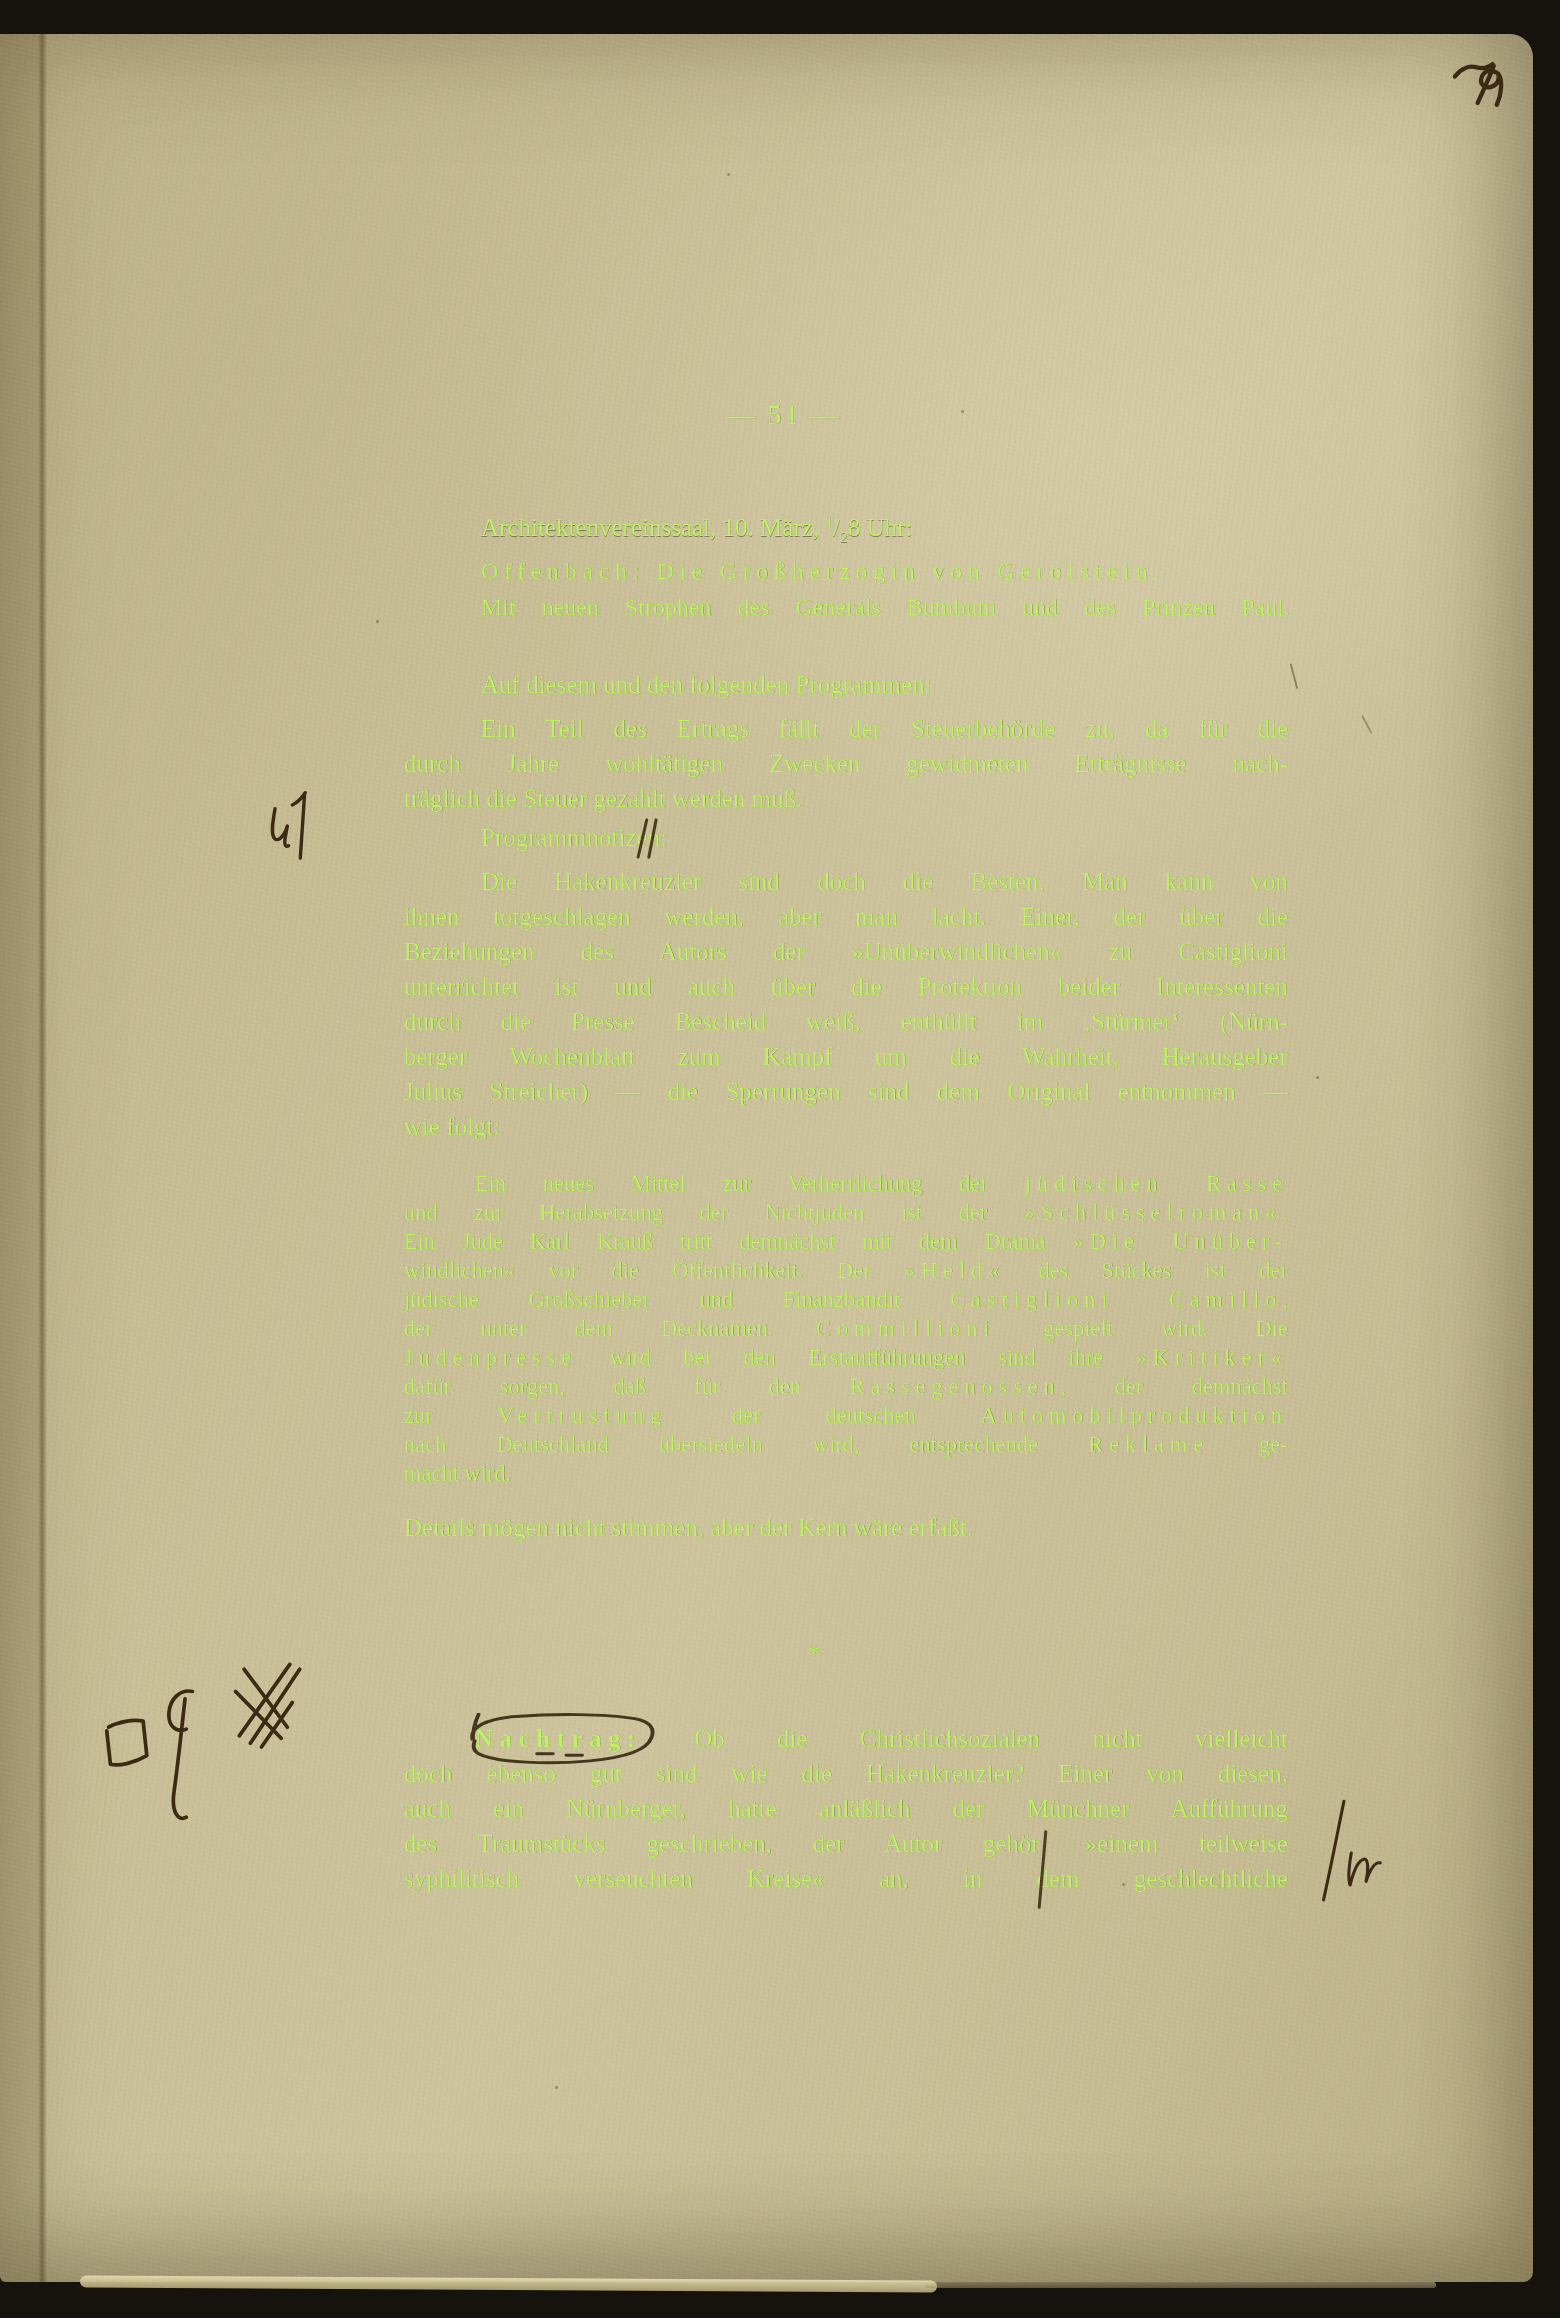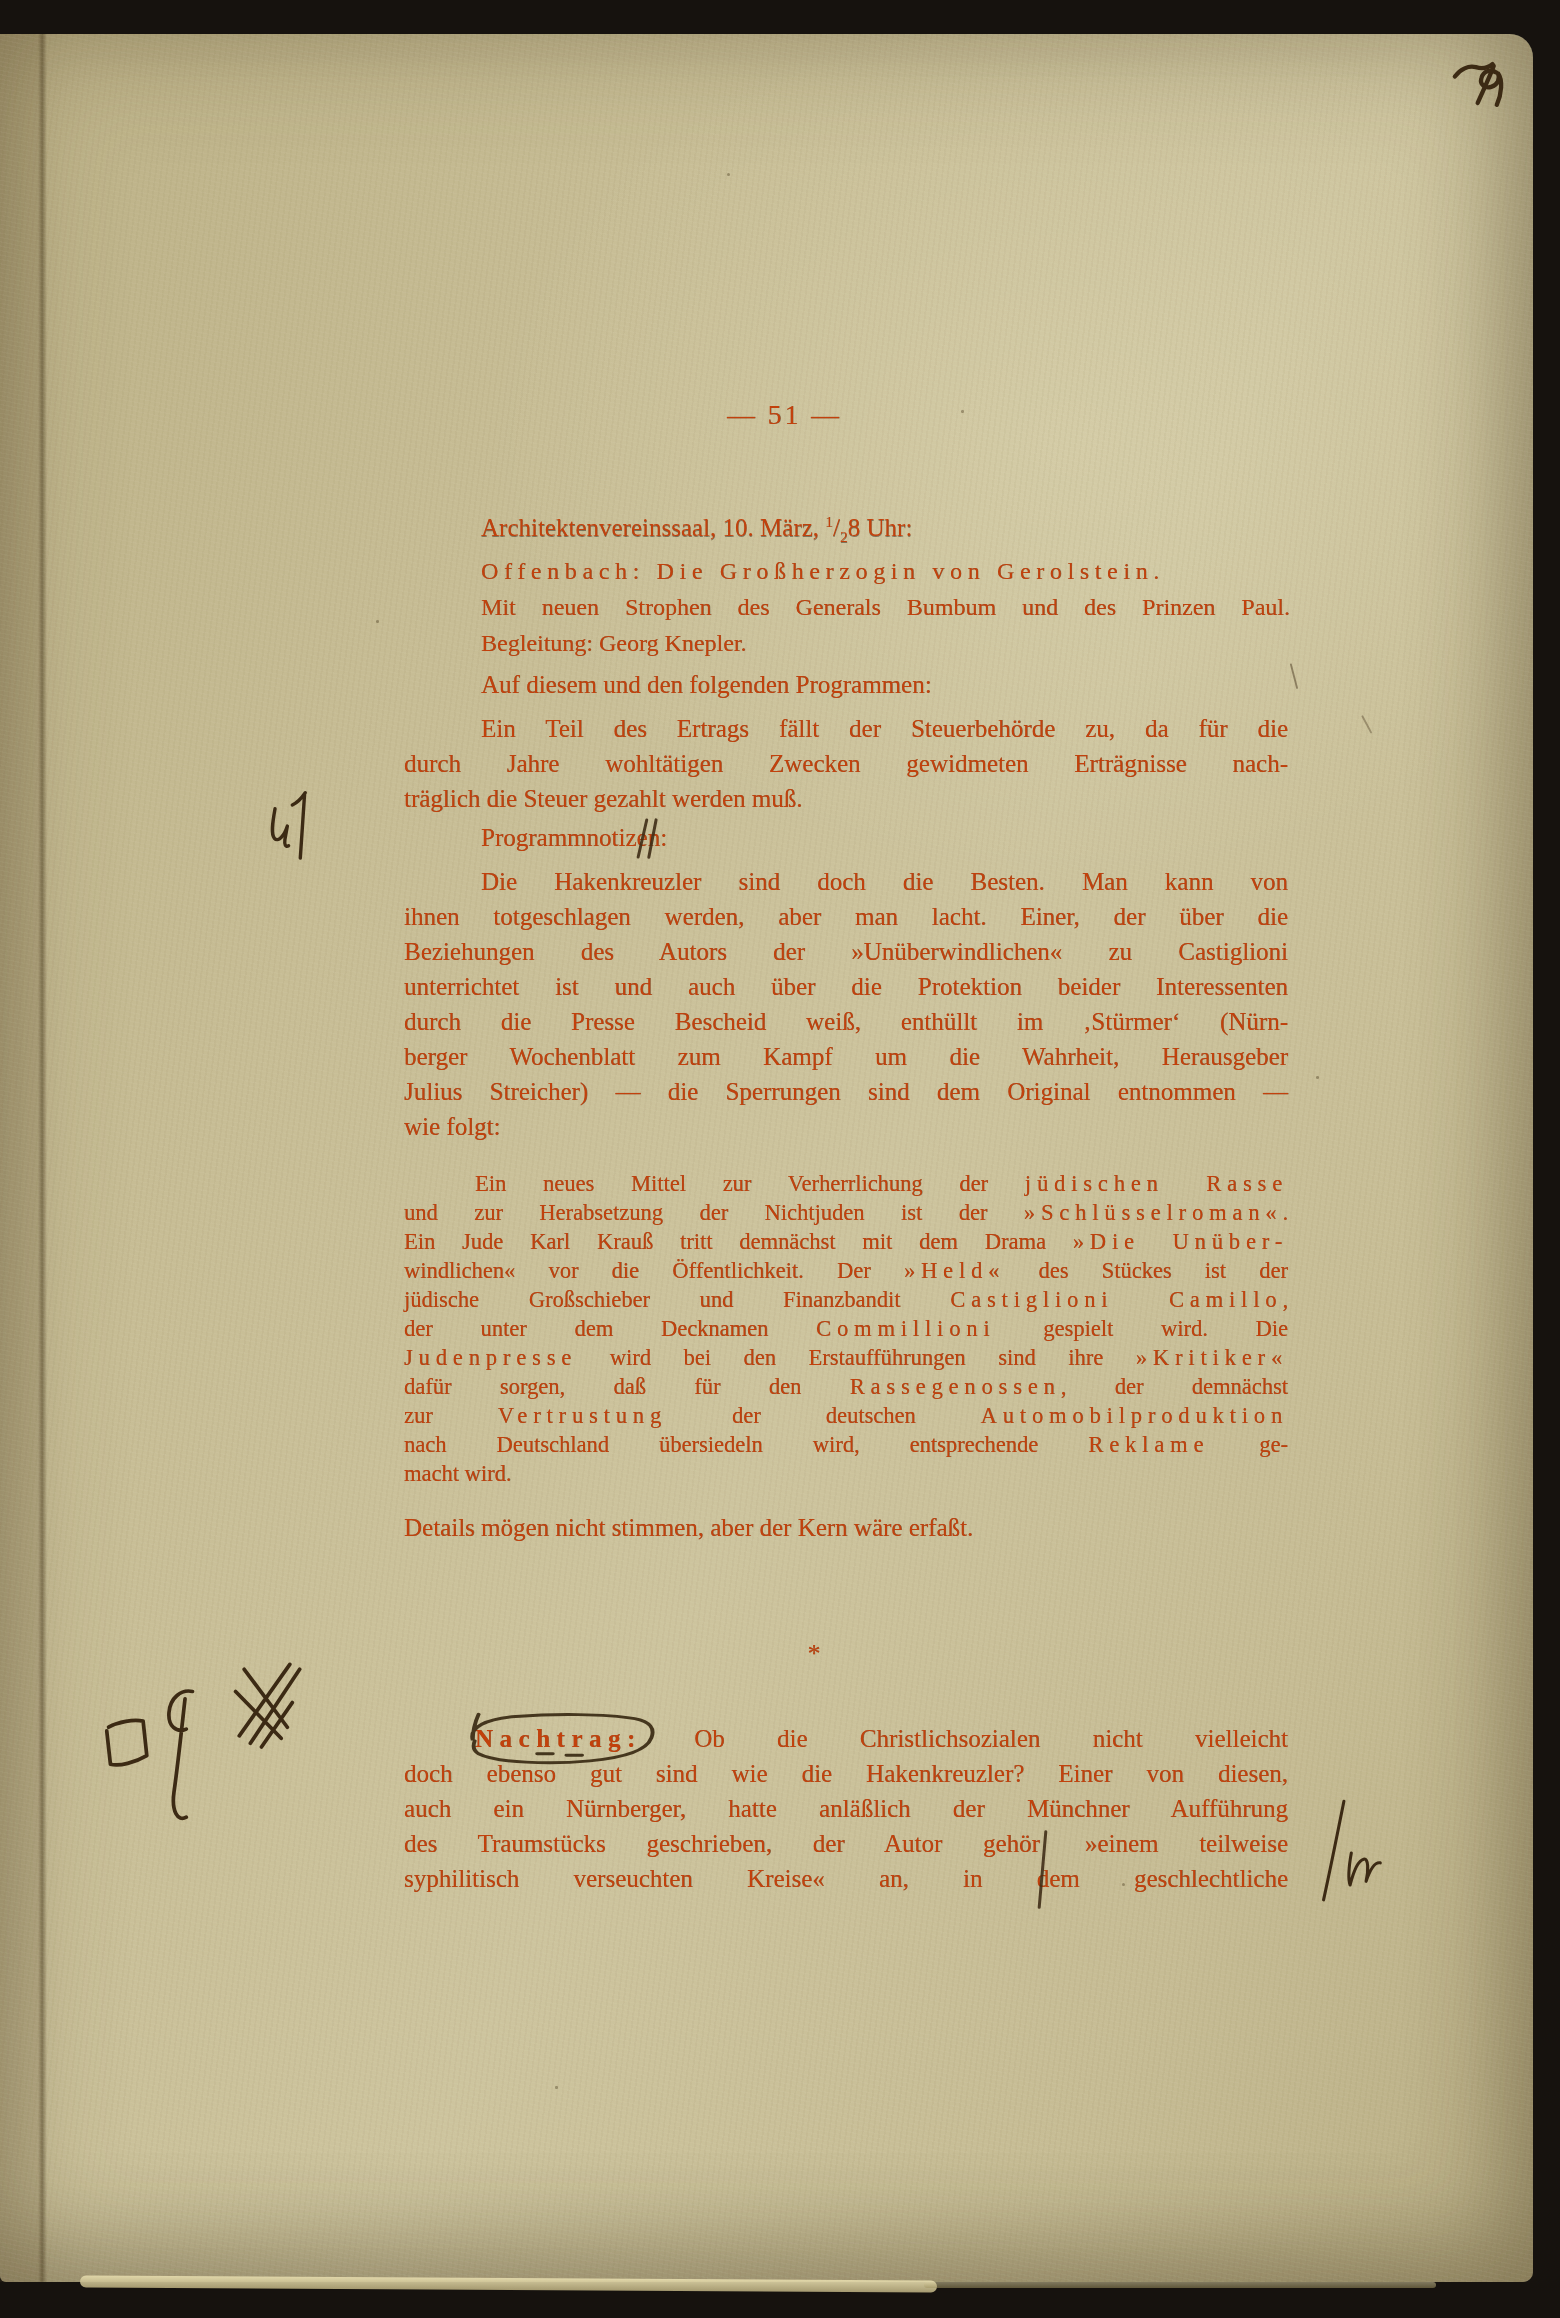--- a/index.html
+++ b/index.html
@@ -20,21 +20,21 @@
     pointer-events:none;}
   .left-shade{position:absolute;left:0;top:0;width:42px;height:100%;
     background:rgba(86,70,40,.16);}
   .crease{position:absolute;left:38px;top:0;width:8.6px;height:100%;
     background:linear-gradient(to right, rgba(60,48,26,0), rgba(74,60,32,.5) 50%, rgba(60,48,26,0));}
   .bottom-edge{position:absolute;left:80px;top:2278px;width:857px;height:12.3px;
     background:linear-gradient(#e6dcae,#b2a679);border-radius:6.2px;transform:rotate(.35deg);opacity:.92;}
   .bottom-edge2{position:absolute;left:924px;top:2282px;width:512px;height:5.5px;
     background:linear-gradient(#d8cda0,#9c905f);border-radius:3.7px;opacity:.55;}
   
-  .print{color:#c2410c;text-shadow:0.3px 0.4px 0.4px rgba(46,36,24,.5);}
+  .print{color:#bef264;text-shadow:0.3px 0.4px 0.4px rgba(46,36,24,.5);}
   .blk{position:absolute;}
   .line{text-align:justify;text-align-last:justify;white-space:normal;}
   .line.free{text-align:left;text-align-last:left;}
   .tab{display:inline-block;height:0.6px;}
   .tab.t125{width:77px;} .tab.t115{width:71px;}
   .sperr{letter-spacing:.26em;}
   .sup{vertical-align:super;font-size:62%;letter-spacing:0;}
   .sub{vertical-align:sub;font-size:62%;letter-spacing:0;}
   .pageno{font-size:28px;letter-spacing:.10em;}
   .body40{font-size:25px;line-height:35px;}
@@ -79,21 +79,20 @@
 
   <div class="blk print pageno" style="left:727px;top:399px;">— 51 —</div>
 
   <div class="blk print body40" style="left:481px;top:504px;width:809px;">
     <span>Architektenvereinssaal, 10. März, </span><span class="sup">1</span><span>/</span><span class="sub">2</span><span>8 Uhr:</span>
   </div>
 
   <div class="blk print" style="left:481px;top:553px;width:809px;font-size:24px;line-height:36px;">
     <div class="line free offen">Offenbach: Die Großherzogin von Gerolstein.</div>
     <div class="line">Mit neuen Strophen des Generals Bumbum und des Prinzen Paul.</div>
-    <div class="line free">Begleitung: Georg Knepler.</div>
   </div>
 
   <div class="blk print body40" style="left:481px;top:667px;width:809px;">Auf diesem und den folgenden Programmen:</div>
 
   <div class="blk print body40" style="left:404px;top:711px;width:884px;">
     <div class="line"><span class="tab t125"></span><span>Ein Teil des Ertrags fällt der Steuerbehörde zu, da für die</span></div>
     <div class="line">durch Jahre wohltätigen Zwecken gewidmeten Erträgnisse nach-</div>
     <div class="line free">träglich die Steuer gezahlt werden muß.</div>
   </div>
 

